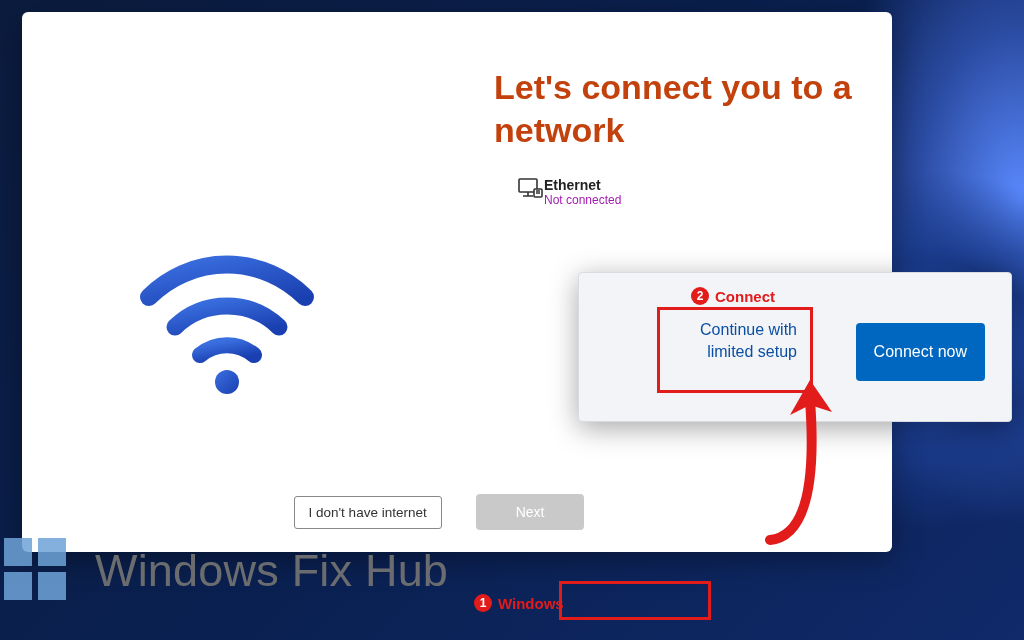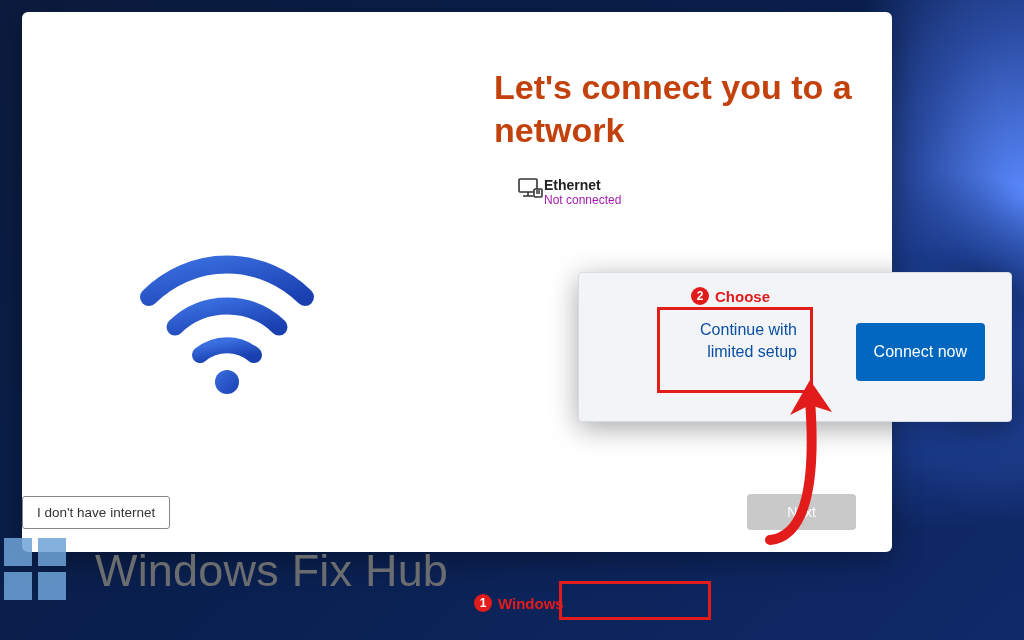--- a/index.html
+++ b/index.html
@@ -9,21 +9,21 @@
     radial-gradient(ellipse 300px 500px at 1020px 200px,#5a8aff 0%,#2a4aa0 35%,transparent 65%),
     linear-gradient(135deg,#0b1c3f 0%,#0a2050 50%,#102a6a 100%)}
   .oobe-card{position:absolute;left:22px;top:12px;width:870px;height:540px;background:#fff;border-radius:6px;box-shadow:0 8px 30px rgba(0,0,0,.35)}
   .wifi-illustration{position:absolute;left:115px;top:235px}
   .content{position:absolute;left:472px;top:54px;width:378px}
   .title{font-size:34px;font-weight:600;color:#c2410c;line-height:1.25;margin-bottom:6px}
   .subtitle{font-size:14px;color:#7a7a7a;line-height:1.45}
   .net-item{display:flex;align-items:flex-end;margin-top:24px;margin-left:22px}
   .net-name{font-size:14px;font-weight:600;color:#222}
   .net-status{font-size:12px;color:#a21caf}
-  .btn-row{position:absolute;left:0;right:0;bottom:22px;display:flex;justify-content:space-between;align-items:center;gap:34px;padding-right:36px}
+  .btn-row{position:absolute;left:0;right:0;bottom:22px;display:flex;justify-content:center;align-items:center;gap:34px;padding-right:36px}
   .btn-secondary{background:#fff;border:1px solid #888;color:#333;font-size:13.5px;padding:8px 14px;border-radius:3px;cursor:pointer}
   .btn-next{background:#c9c9c9;color:#fff;font-size:14px;padding:10px 40px;border-radius:4px;border:none}
   .anno-num{display:inline-flex;width:18px;height:18px;border-radius:50%;background:#e21b1b;color:#fff;font-size:12px;font-weight:700;align-items:center;justify-content:center}
   .anno-label{color:#e21b1b;font-weight:700;font-size:15px}
   .popup{position:absolute;left:578px;top:272px;width:432px;height:148px;background:#f2f4f8;border-radius:4px;box-shadow:0 6px 28px rgba(0,0,0,.35);border:1px solid #d8dbe2}
   .popup-inner{position:relative;width:100%;height:100%}
   .p-secondary{position:absolute;left:90px;top:46px;width:128px;text-align:right;color:#0a4fa3;font-size:16px;line-height:1.35;cursor:pointer}
   .p-primary{position:absolute;right:26px;top:50px;background:#0067c0;color:#fff;font-size:16px;padding:20px 18px;border-radius:4px;border:none;cursor:pointer}
   .anno-box2{position:absolute;left:78px;top:34px;width:150px;height:80px;border:3px solid #e21b1b;pointer-events:none}
   .anno2-tag{position:absolute;left:112px;top:14px;display:flex;align-items:center;gap:6px}
@@ -82,21 +82,21 @@
 
 </div>
 
 <div class="popup">
   <div class="popup-inner">
     <div class="p-secondary">Continue with limited setup</div>
     <button class="p-primary">Connect now</button>
     <div class="anno-box2"></div>
     <div class="anno2-tag">
       <span class="anno-num">2</span>
-      <span class="anno-label">Choose</span>
+      <span class="anno-label">Connect</span>
     </div>
   </div>
 </div>
 
 <svg class="arrow" width="140" height="180" viewBox="0 0 140 180">
   <path d="M 10 170 Q 60 165 50 30" fill="none" stroke="#e21b1b" stroke-width="10" stroke-linecap="round"></path>
   <path d="M 50 10 L 30 45 L 50 35 L 72 42 Z" fill="#e21b1b"></path>
 </svg>
 
 <div class="anno1-tag">

